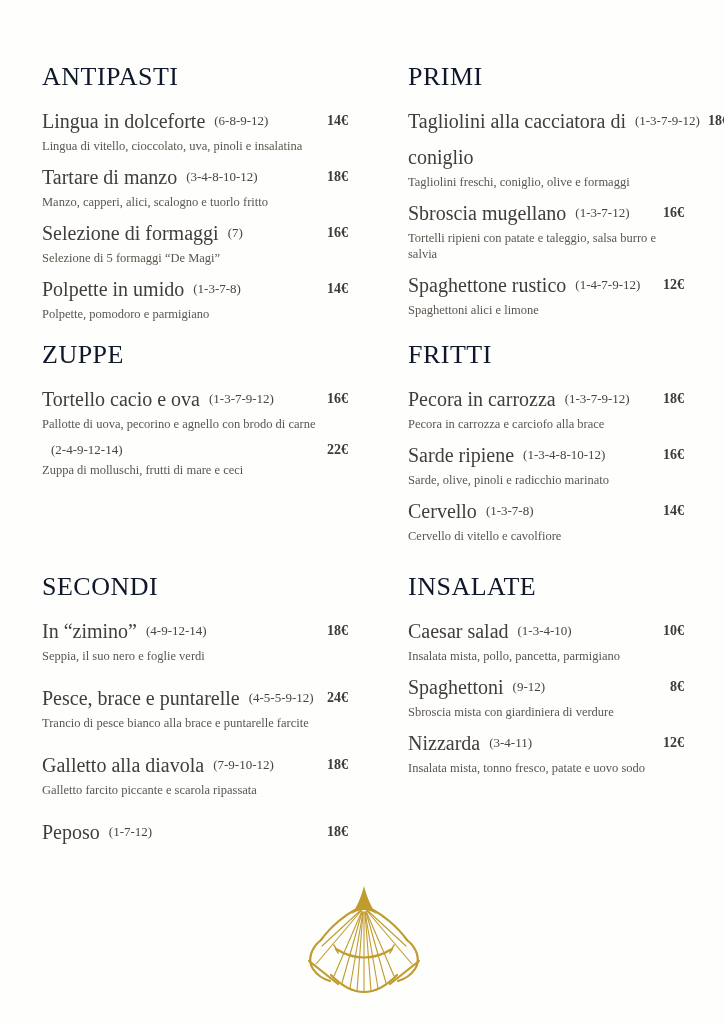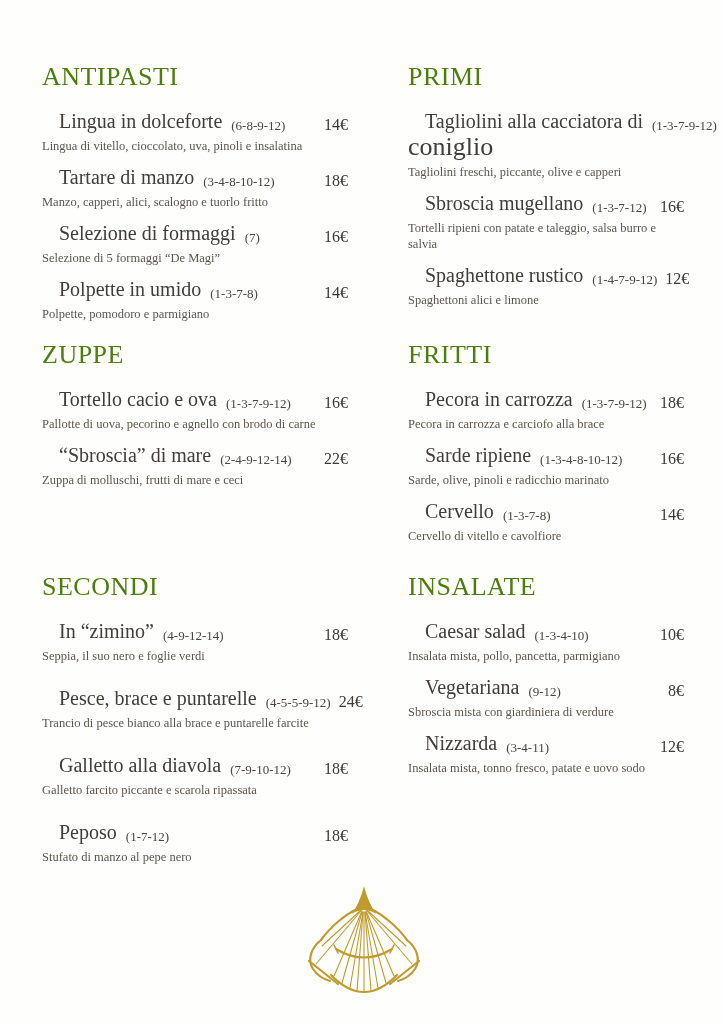--- a/index.html
+++ b/index.html
@@ -17,49 +17,51 @@
   .sec-primi{left:408px;top:61px;width:276px;}
   .sec-zuppe{left:42px;top:339px;width:306px;}
   .sec-fritti{left:408px;top:339px;width:276px;}
   .sec-secondi{left:42px;top:571px;width:306px;}
   .sec-insalate{left:408px;top:571px;width:276px;}
   h2{
     margin:0 0 16px 0;
     font-size:26px;
     font-weight:400;
     letter-spacing:0.5px;
-    color:#4d7c0f;
+    color:#0f172a;
     line-height:1.2;
   }
   .item{margin-bottom:10px;}
   .sec-secondi .item{margin-bottom:21px;}
-  .row{display:flex;align-items:flex-end;margin-left:17px;}
+  .row{display:flex;align-items:center;}
   .iname{
     font-size:20px;
     line-height:26px;
     white-space:nowrap;
     color:#413d38;
   }
   .iname2{
-    font-size:26px;
+    font-size:20px;
     line-height:26px;
     color:#413d38;
+    margin-top:10px;
   }
   .allerg{
     font-size:13px;
     color:#4a453f;
     margin-left:9px;
     white-space:nowrap;
   }
   .price{
     margin-left:auto;
-    font-size:16px;
+    font-size:14px;
     color:#3e3a36;
     white-space:nowrap;
     padding-left:8px;
+    font-weight:bold;
   }
   .desc{
     margin-top:4px;
     font-size:12.5px;
     line-height:16px;
     color:#5b564e;
   }
   .logo{
     position:absolute;
     left:302px;
@@ -111,21 +113,21 @@
 
   <div class="section sec-primi">
     <h2>PRIMI</h2>
     <div class="item">
       <div class="row">
         <span class="iname">Tagliolini alla cacciatora di</span>
         <span class="allerg">(1-3-7-9-12)</span>
         <span class="price">18€</span>
       </div>
       <div class="iname2">coniglio</div>
-      <div class="desc">Tagliolini freschi, piccante, olive e capperi</div>
+      <div class="desc">Tagliolini freschi, coniglio, olive e formaggi</div>
     </div>
     <div class="item">
       <div class="row">
         <span class="iname">Sbroscia mugellano</span>
         <span class="allerg">(1-3-7-12)</span>
         <span class="price">16€</span>
       </div>
       <div class="desc">Tortelli ripieni con patate e taleggio, salsa burro e salvia</div>
     </div>
     <div class="item">
@@ -143,21 +145,20 @@
     <div class="item">
       <div class="row">
         <span class="iname">Tortello cacio e ova</span>
         <span class="allerg">(1-3-7-9-12)</span>
         <span class="price">16€</span>
       </div>
       <div class="desc">Pallotte di uova, pecorino e agnello con brodo di carne</div>
     </div>
     <div class="item">
       <div class="row">
-        <span class="iname">“Sbroscia” di mare</span>
         <span class="allerg">(2-4-9-12-14)</span>
         <span class="price">22€</span>
       </div>
       <div class="desc">Zuppa di molluschi, frutti di mare e ceci</div>
     </div>
   </div>
 
   <div class="section sec-fritti">
     <h2>FRITTI</h2>
     <div class="item">
@@ -211,37 +212,36 @@
         <span class="price">18€</span>
       </div>
       <div class="desc">Galletto farcito piccante e scarola ripassata</div>
     </div>
     <div class="item">
       <div class="row">
         <span class="iname">Peposo</span>
         <span class="allerg">(1-7-12)</span>
         <span class="price">18€</span>
       </div>
-      <div class="desc">Stufato di manzo al pepe nero</div>
     </div>
   </div>
 
   <div class="section sec-insalate">
     <h2>INSALATE</h2>
     <div class="item">
       <div class="row">
         <span class="iname">Caesar salad</span>
         <span class="allerg">(1-3-4-10)</span>
         <span class="price">10€</span>
       </div>
       <div class="desc">Insalata mista, pollo, pancetta, parmigiano</div>
     </div>
     <div class="item">
       <div class="row">
-        <span class="iname">Vegetariana</span>
+        <span class="iname">Spaghettoni</span>
         <span class="allerg">(9-12)</span>
         <span class="price">8€</span>
       </div>
       <div class="desc">Sbroscia mista con giardiniera di verdure</div>
     </div>
     <div class="item">
       <div class="row">
         <span class="iname">Nizzarda</span>
         <span class="allerg">(3-4-11)</span>
         <span class="price">12€</span>

